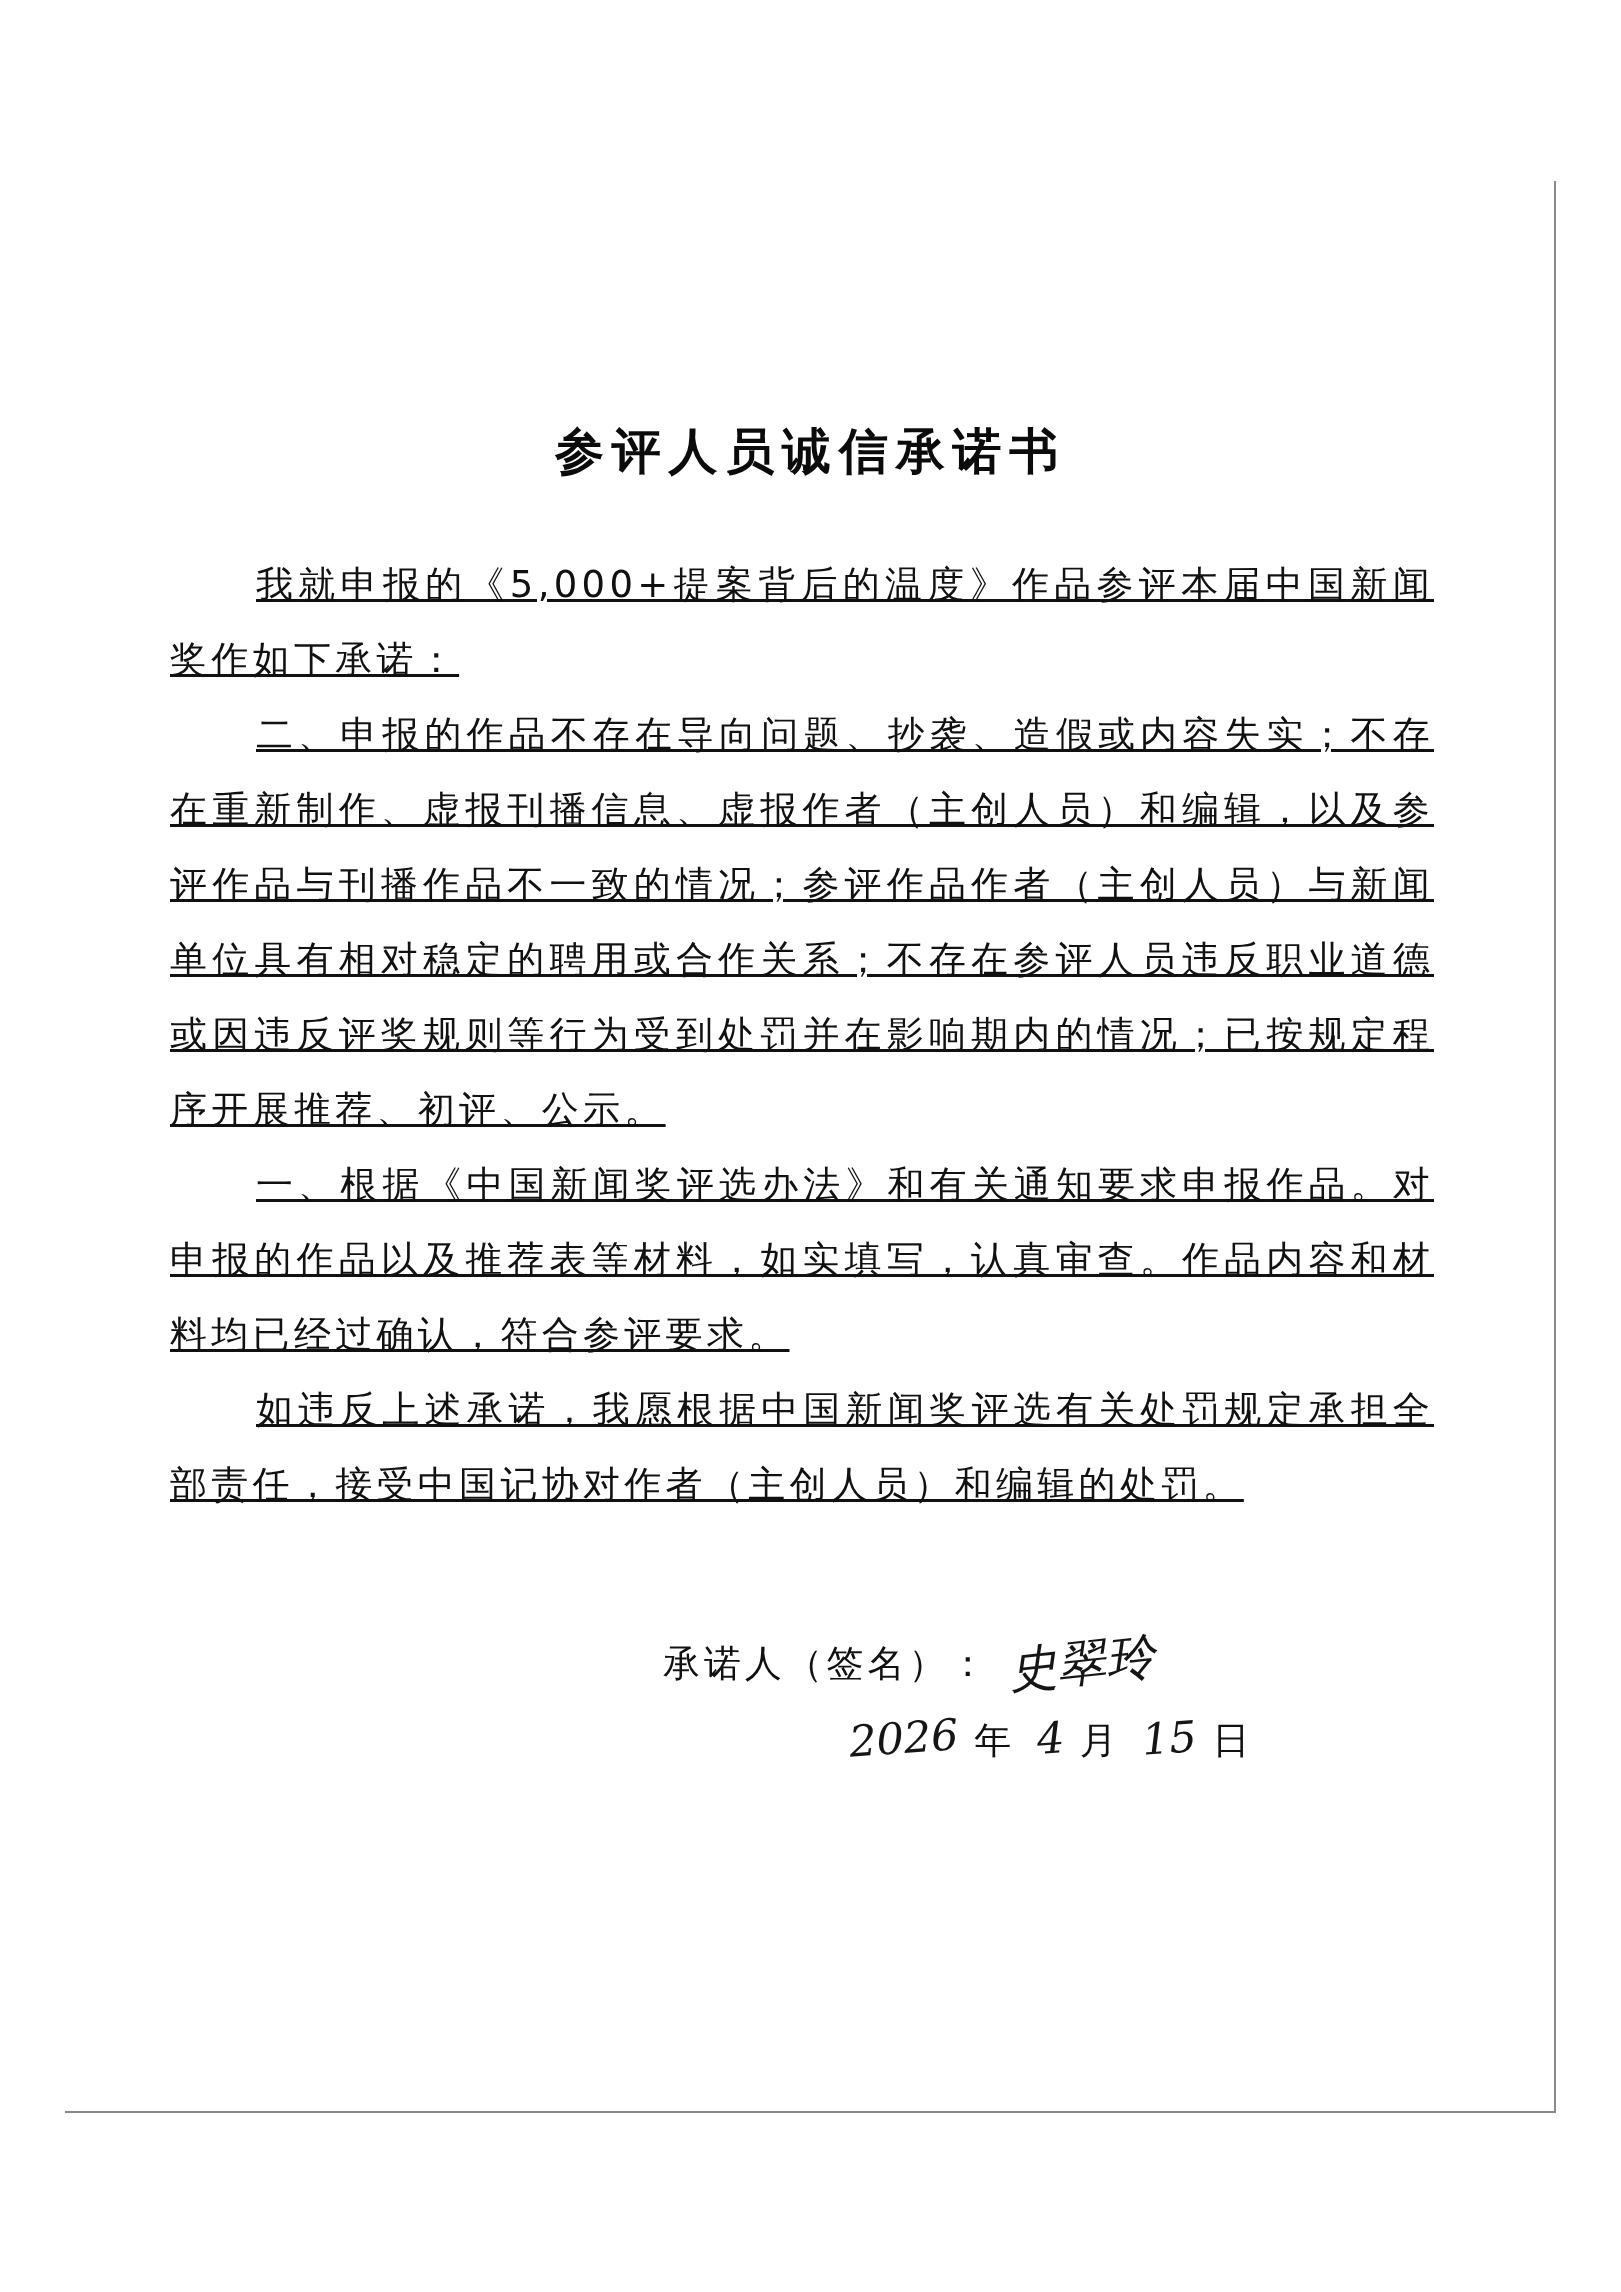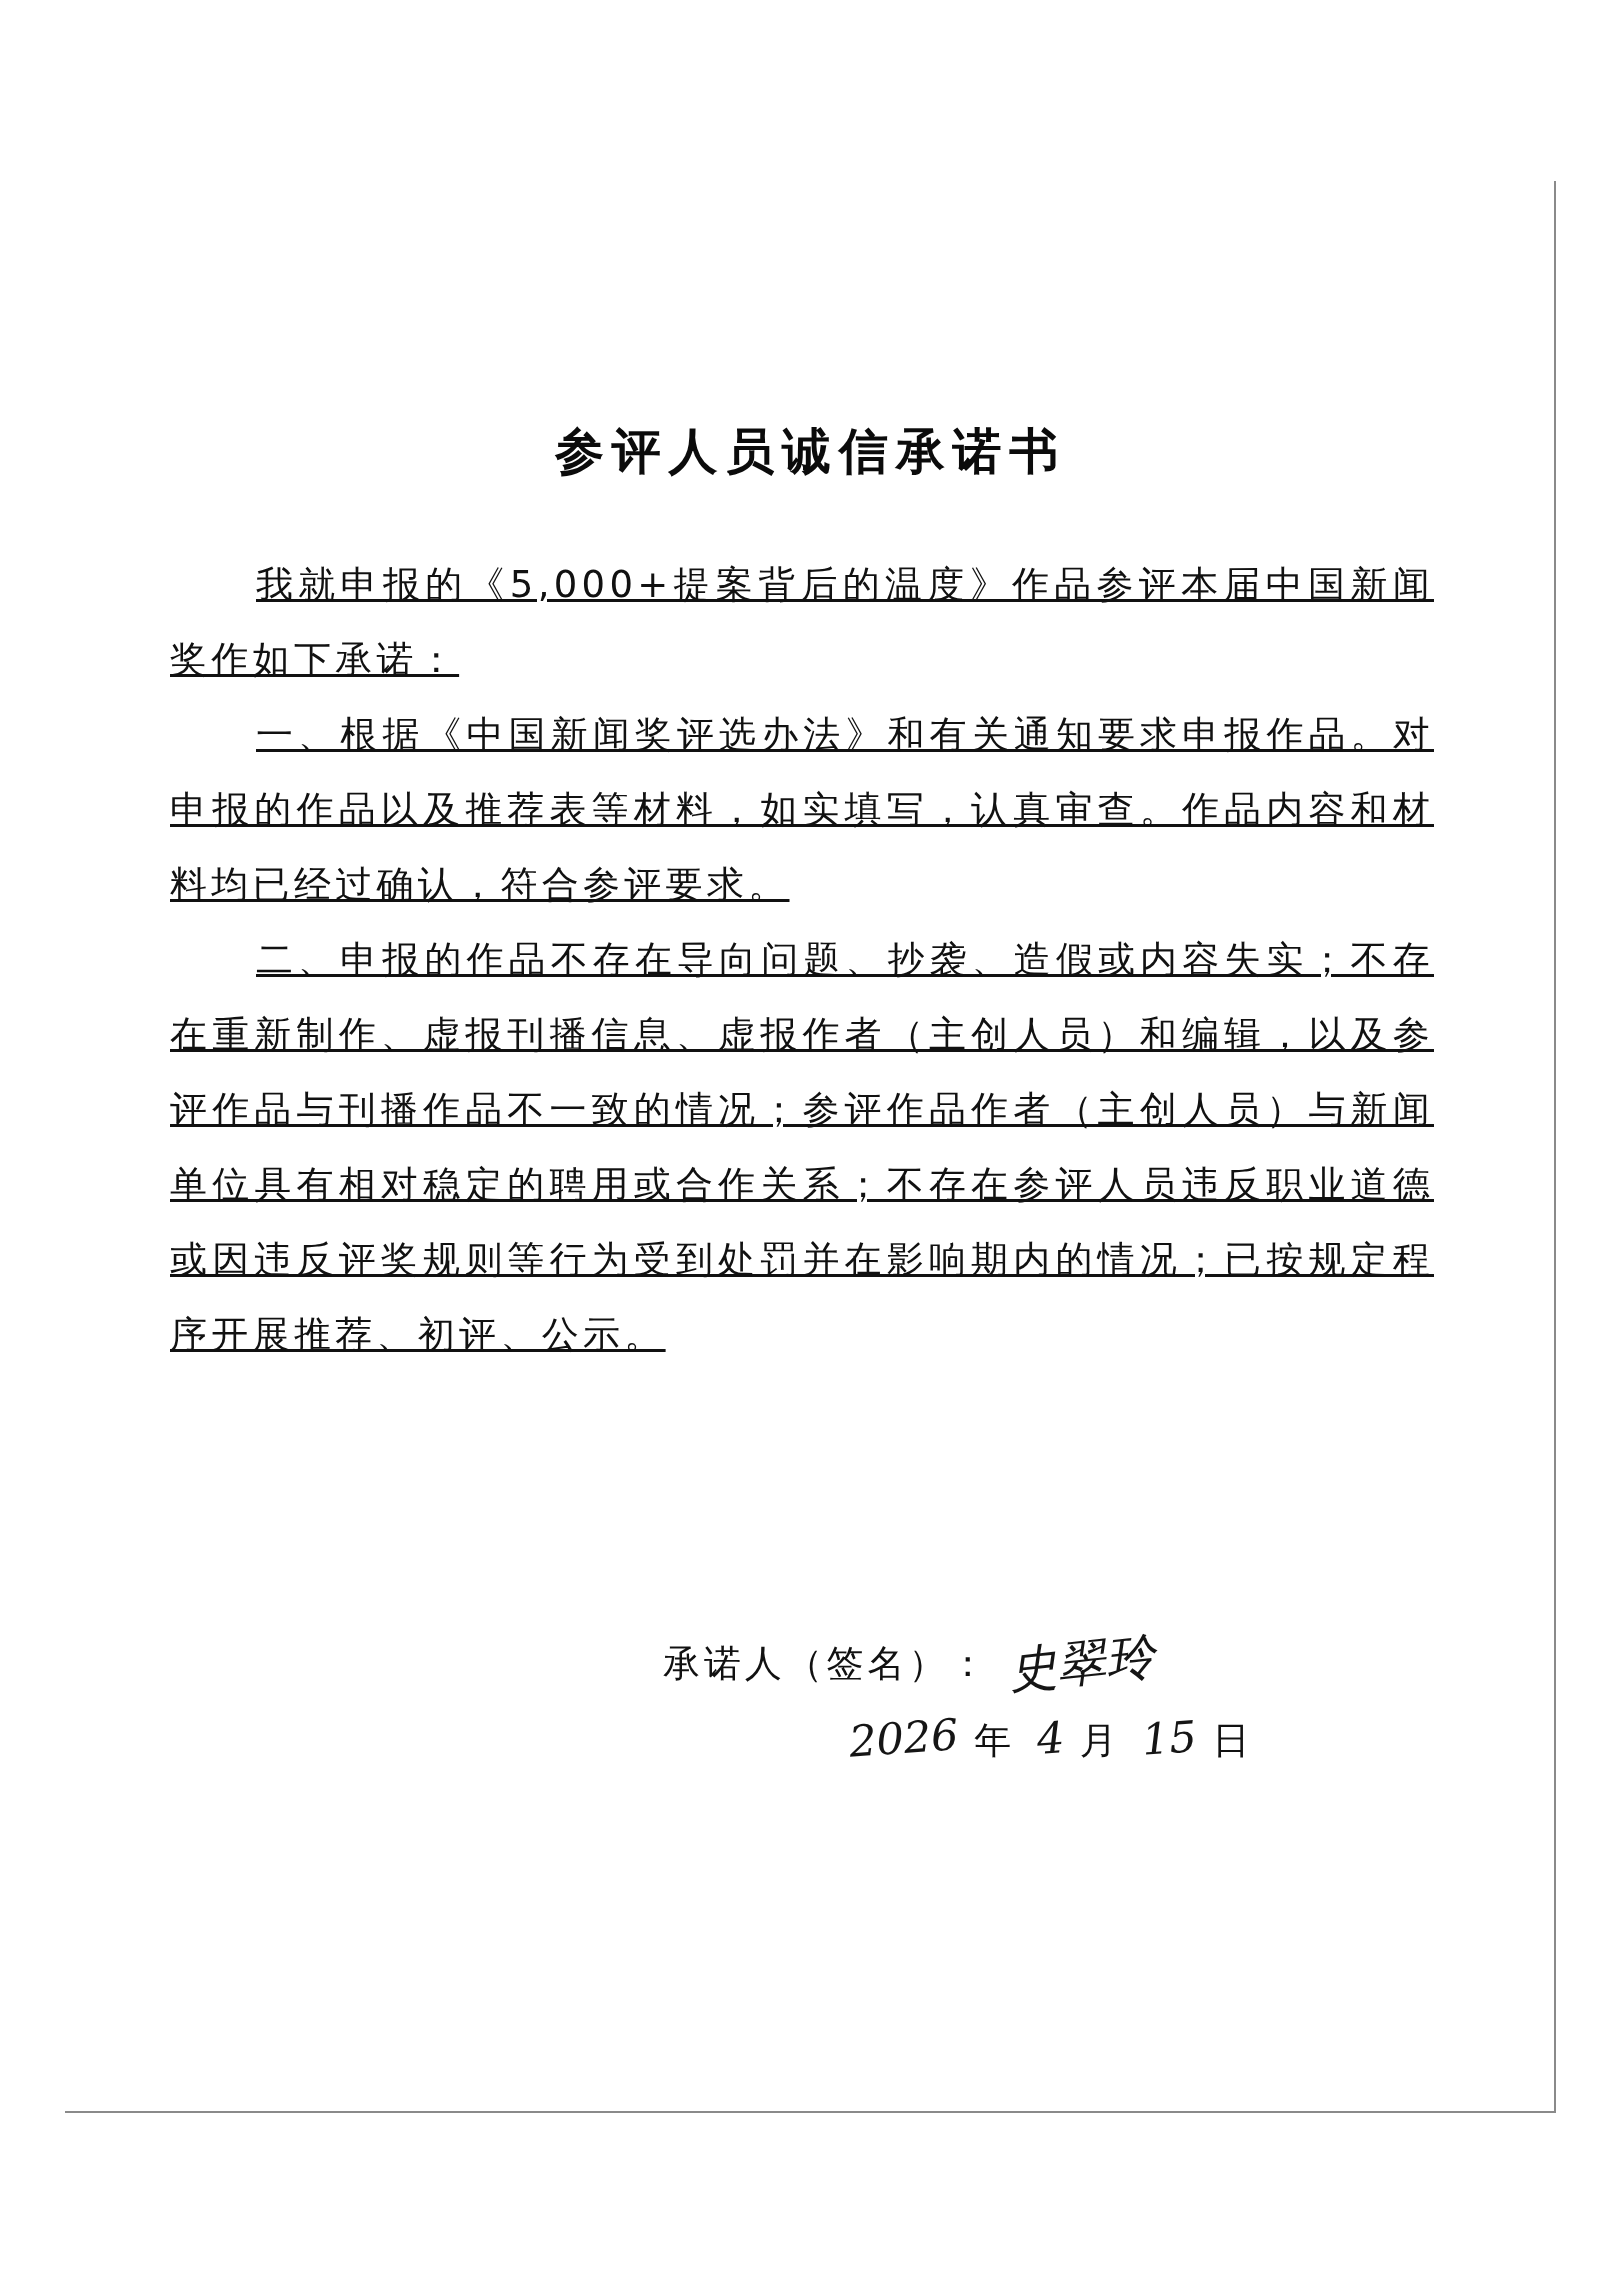--- a/index.html
+++ b/index.html
@@ -107,22 +107,23 @@
 </head>
 <body>
 
 <div class="page-frame-right"></div>
 <div class="page-frame-bottom"></div>
 
 <h1 class="title">参评人员诚信承诺书</h1>
 
 <div class="body-text">
   <p class="para">我就申报的《5,000+提案背后的温度》作品参评本届中国新闻奖作如下承诺：</p>
+  <p class="para">二、申报的作品不存在导向问题、抄袭、造假或内容失实；不存在重新制作、虚报刊播信息、虚报作者（主创人员）和编辑，以及参评作品与刊播作品不一致的情况；参评作品作者（主创人员）与新闻单位具有相对稳定的聘用或合作关系；不存在参评人员违反职业道德或因违反评奖规则等行为受到处罚并在影响期内的情况；已按规定程序开展推荐、初评、公示。</p>
   <p class="para">一、根据《中国新闻奖评选办法》和有关通知要求申报作品。对申报的作品以及推荐表等材料，如实填写，认真审查。作品内容和材料均已经过确认，符合参评要求。</p>
-  <p class="para">二、申报的作品不存在导向问题、抄袭、造假或内容失实；不存在重新制作、虚报刊播信息、虚报作者（主创人员）和编辑，以及参评作品与刊播作品不一致的情况；参评作品作者（主创人员）与新闻单位具有相对稳定的聘用或合作关系；不存在参评人员违反职业道德或因违反评奖规则等行为受到处罚并在影响期内的情况；已按规定程序开展推荐、初评、公示。</p>
+  <p class="para">如违反上述承诺，我愿根据中国新闻奖评选有关处罚规定承担全部责任，接受中国记协对作者（主创人员）和编辑的处罚。</p>
 </div>
 
 <div class="signature-block">
   <div class="sig-line">
     <span class="sig-label">承诺人（签名）：</span>
     <span class="handwriting sig-name">史翠玲</span>
   </div>
   <div class="date-line">
     <span class="handwriting date-hand">2026</span>
     <span class="date-unit">年</span>

